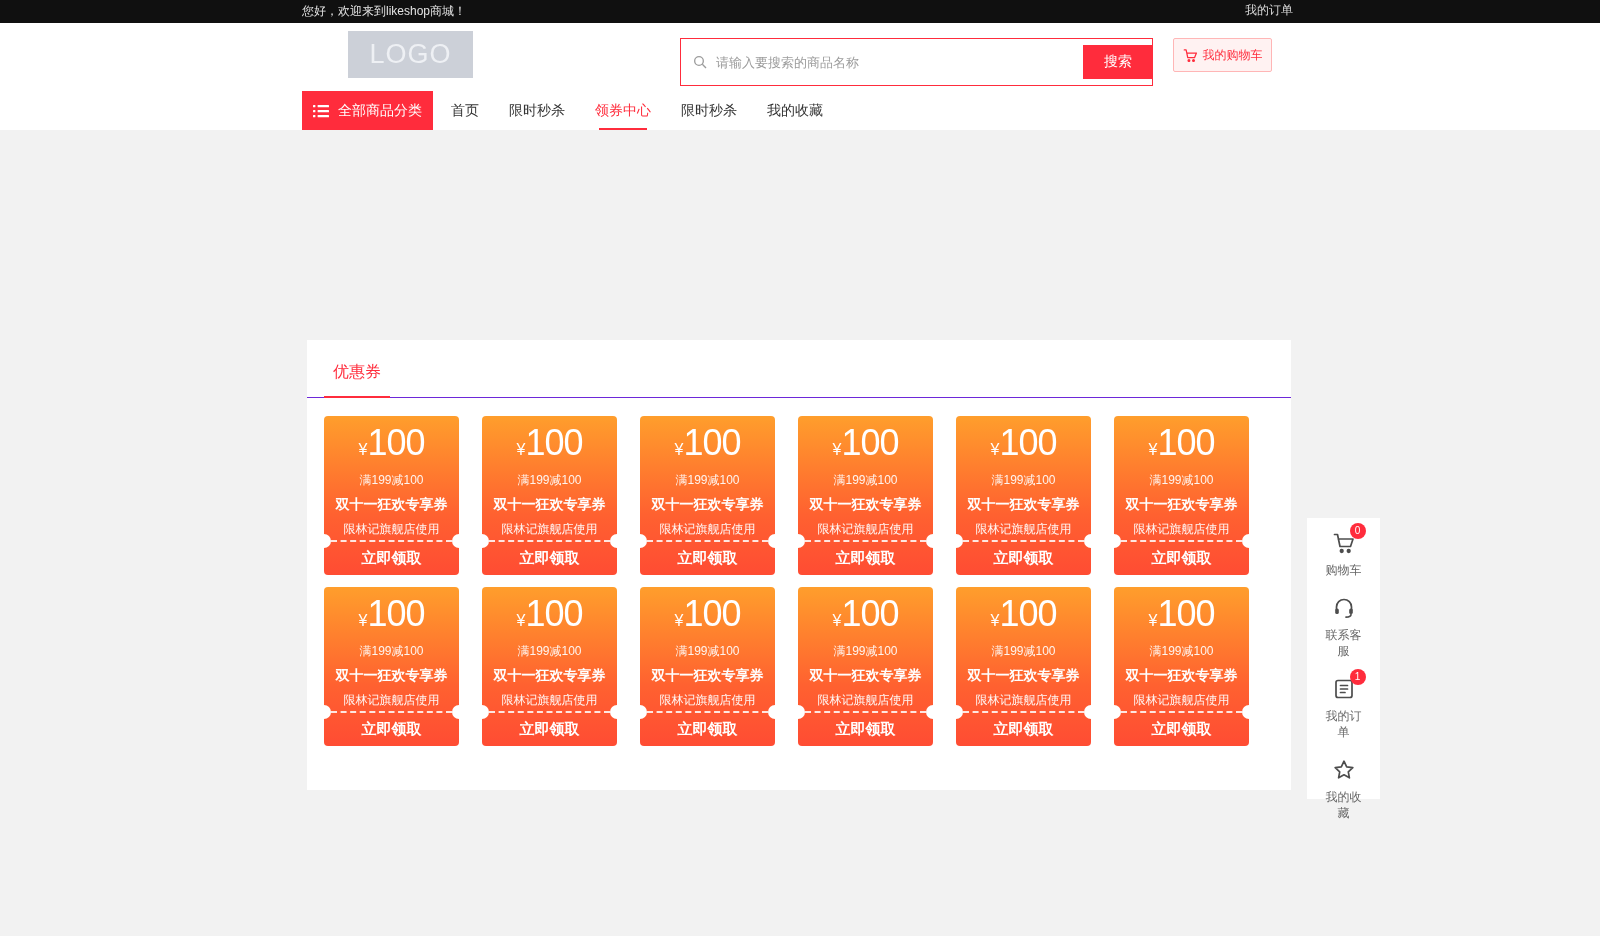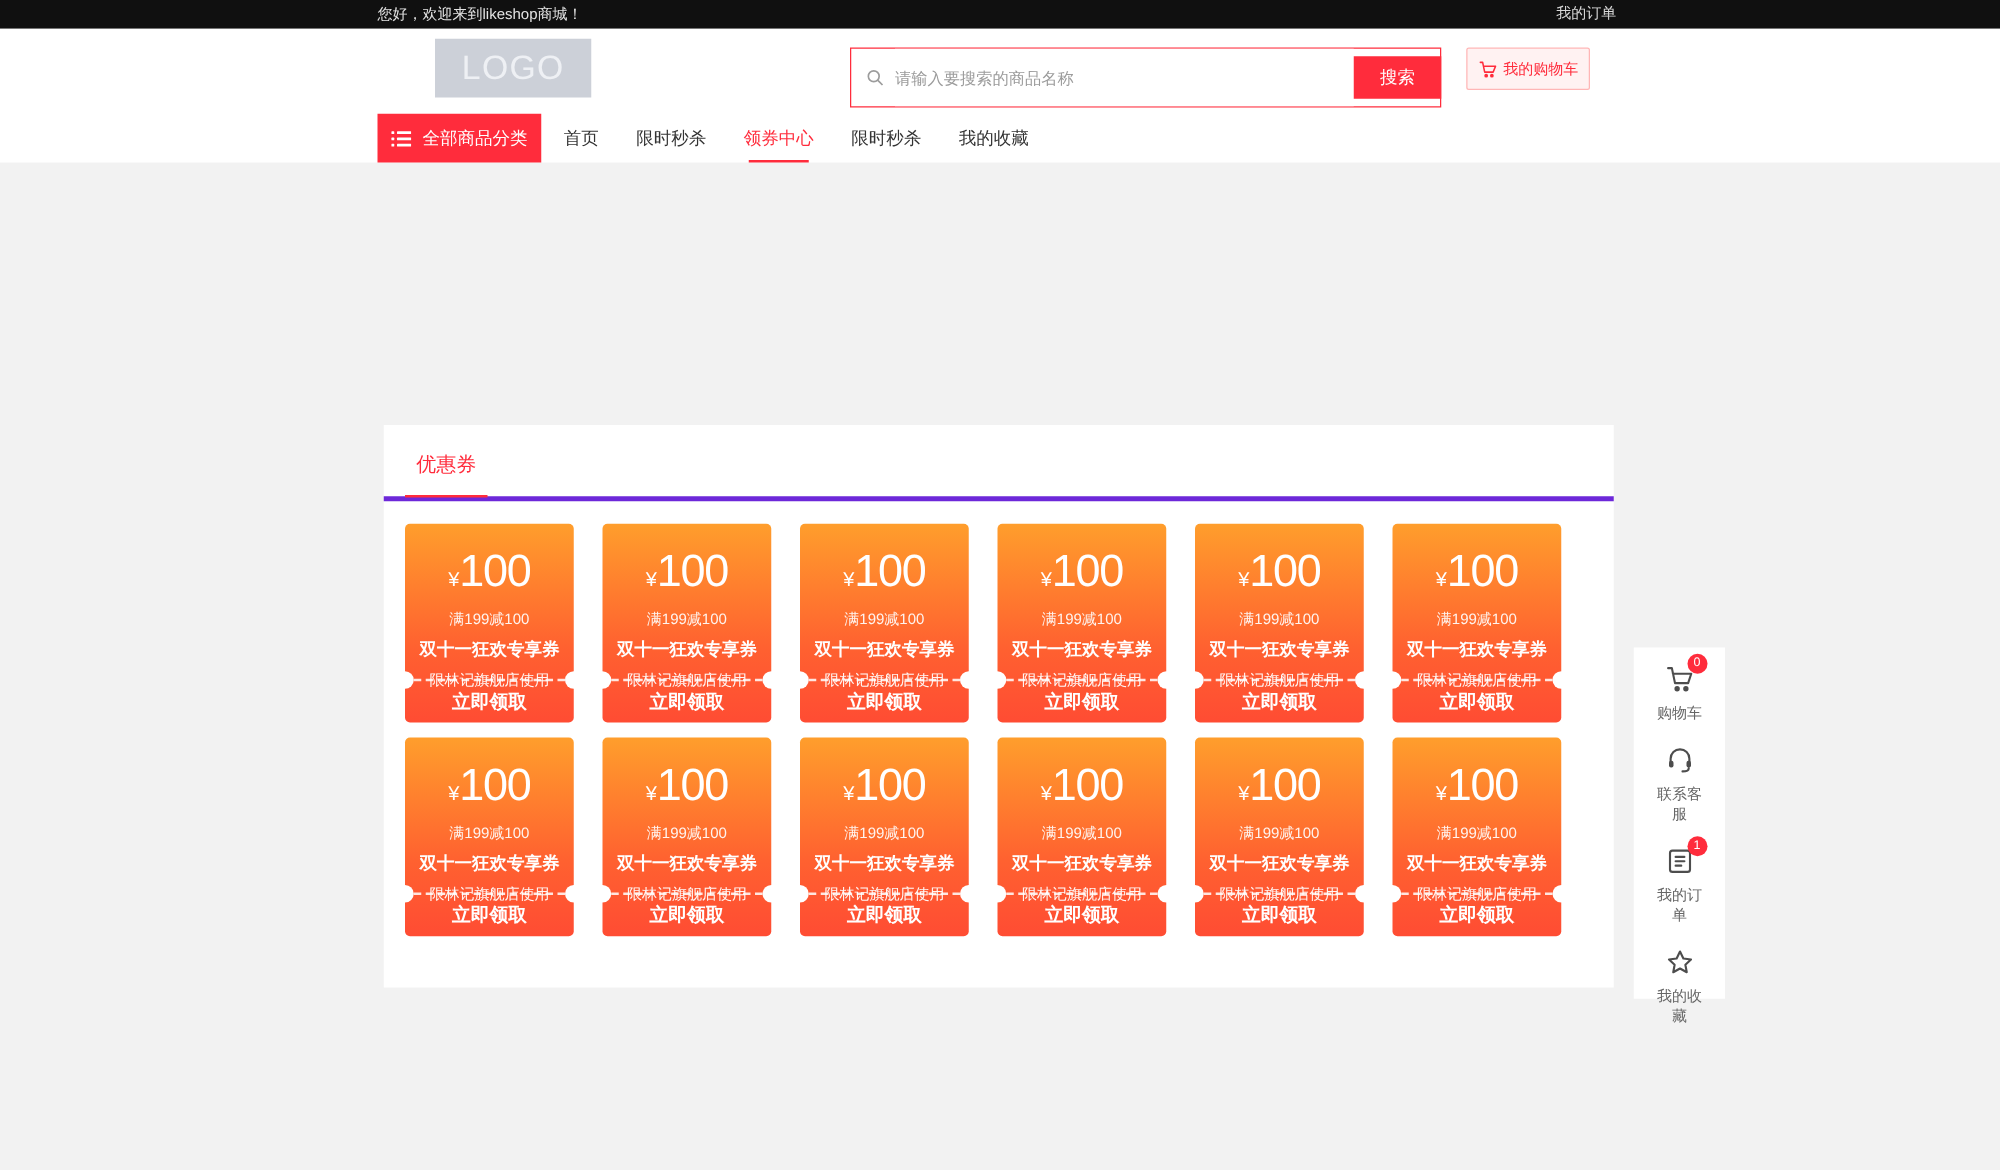--- a/index.html
+++ b/index.html
@@ -58,35 +58,35 @@
   .nav-link:first-of-type { margin-left:18px; }
   .nav-link.active { color:#ff2c3c; }
   .nav-link.active::after {
     content:""; position:absolute; left:50%; transform:translateX(-50%);
     bottom:0; width:48px; height:2px; background:#ff2c3c;
   }
   
   .main-card {
     margin:210px 0 0 307px; width:984px; height:450px; background:#fff;
   }
-  .tab-row { border-bottom:4px solid #6d28d9; padding:0 17px; }
+  .tab-row { border-bottom:1px solid #6d28d9; padding:0 17px; }
   .tab {
     display:inline-block; font-size:16px; color:#ff2c3c; padding:22px 9px 13px;
     border-bottom:2px solid #ff2c3c; margin-bottom:-1px; cursor:pointer;
   }
   .coupon-grid {
     padding:18px 0 0 17px; display:flex; flex-wrap:wrap;
     column-gap:23px; row-gap:12px; width:967px;
   }
   .coupon {
     position:relative; width:135px; height:159px; border-radius:4px;
     background:linear-gradient(180deg,#ff9e2c 0%,#ff6130 62%,#ff4c33 100%);
     color:#fff; text-align:center; overflow:visible;
   }
-  .c-amt { padding-top:19px; line-height:38px; }
+  .c-amt { padding-top:8px; line-height:38px; }
   .c-cur { font-size:16px; }
   .c-val { font-size:36px; font-weight:400; letter-spacing:-1px; }
   .c-cond { margin-top:3px; font-size:12px; opacity:.92; }
   .c-title { margin-top:7px; font-size:14px; font-weight:700; }
   .c-scope { margin-top:7px; font-size:12px; opacity:.95; }
   .c-divider {
     position:absolute; left:7px; right:7px; top:124px;
     border-top:2px dashed rgba(255,255,255,.85);
   }
   .c-notch {

